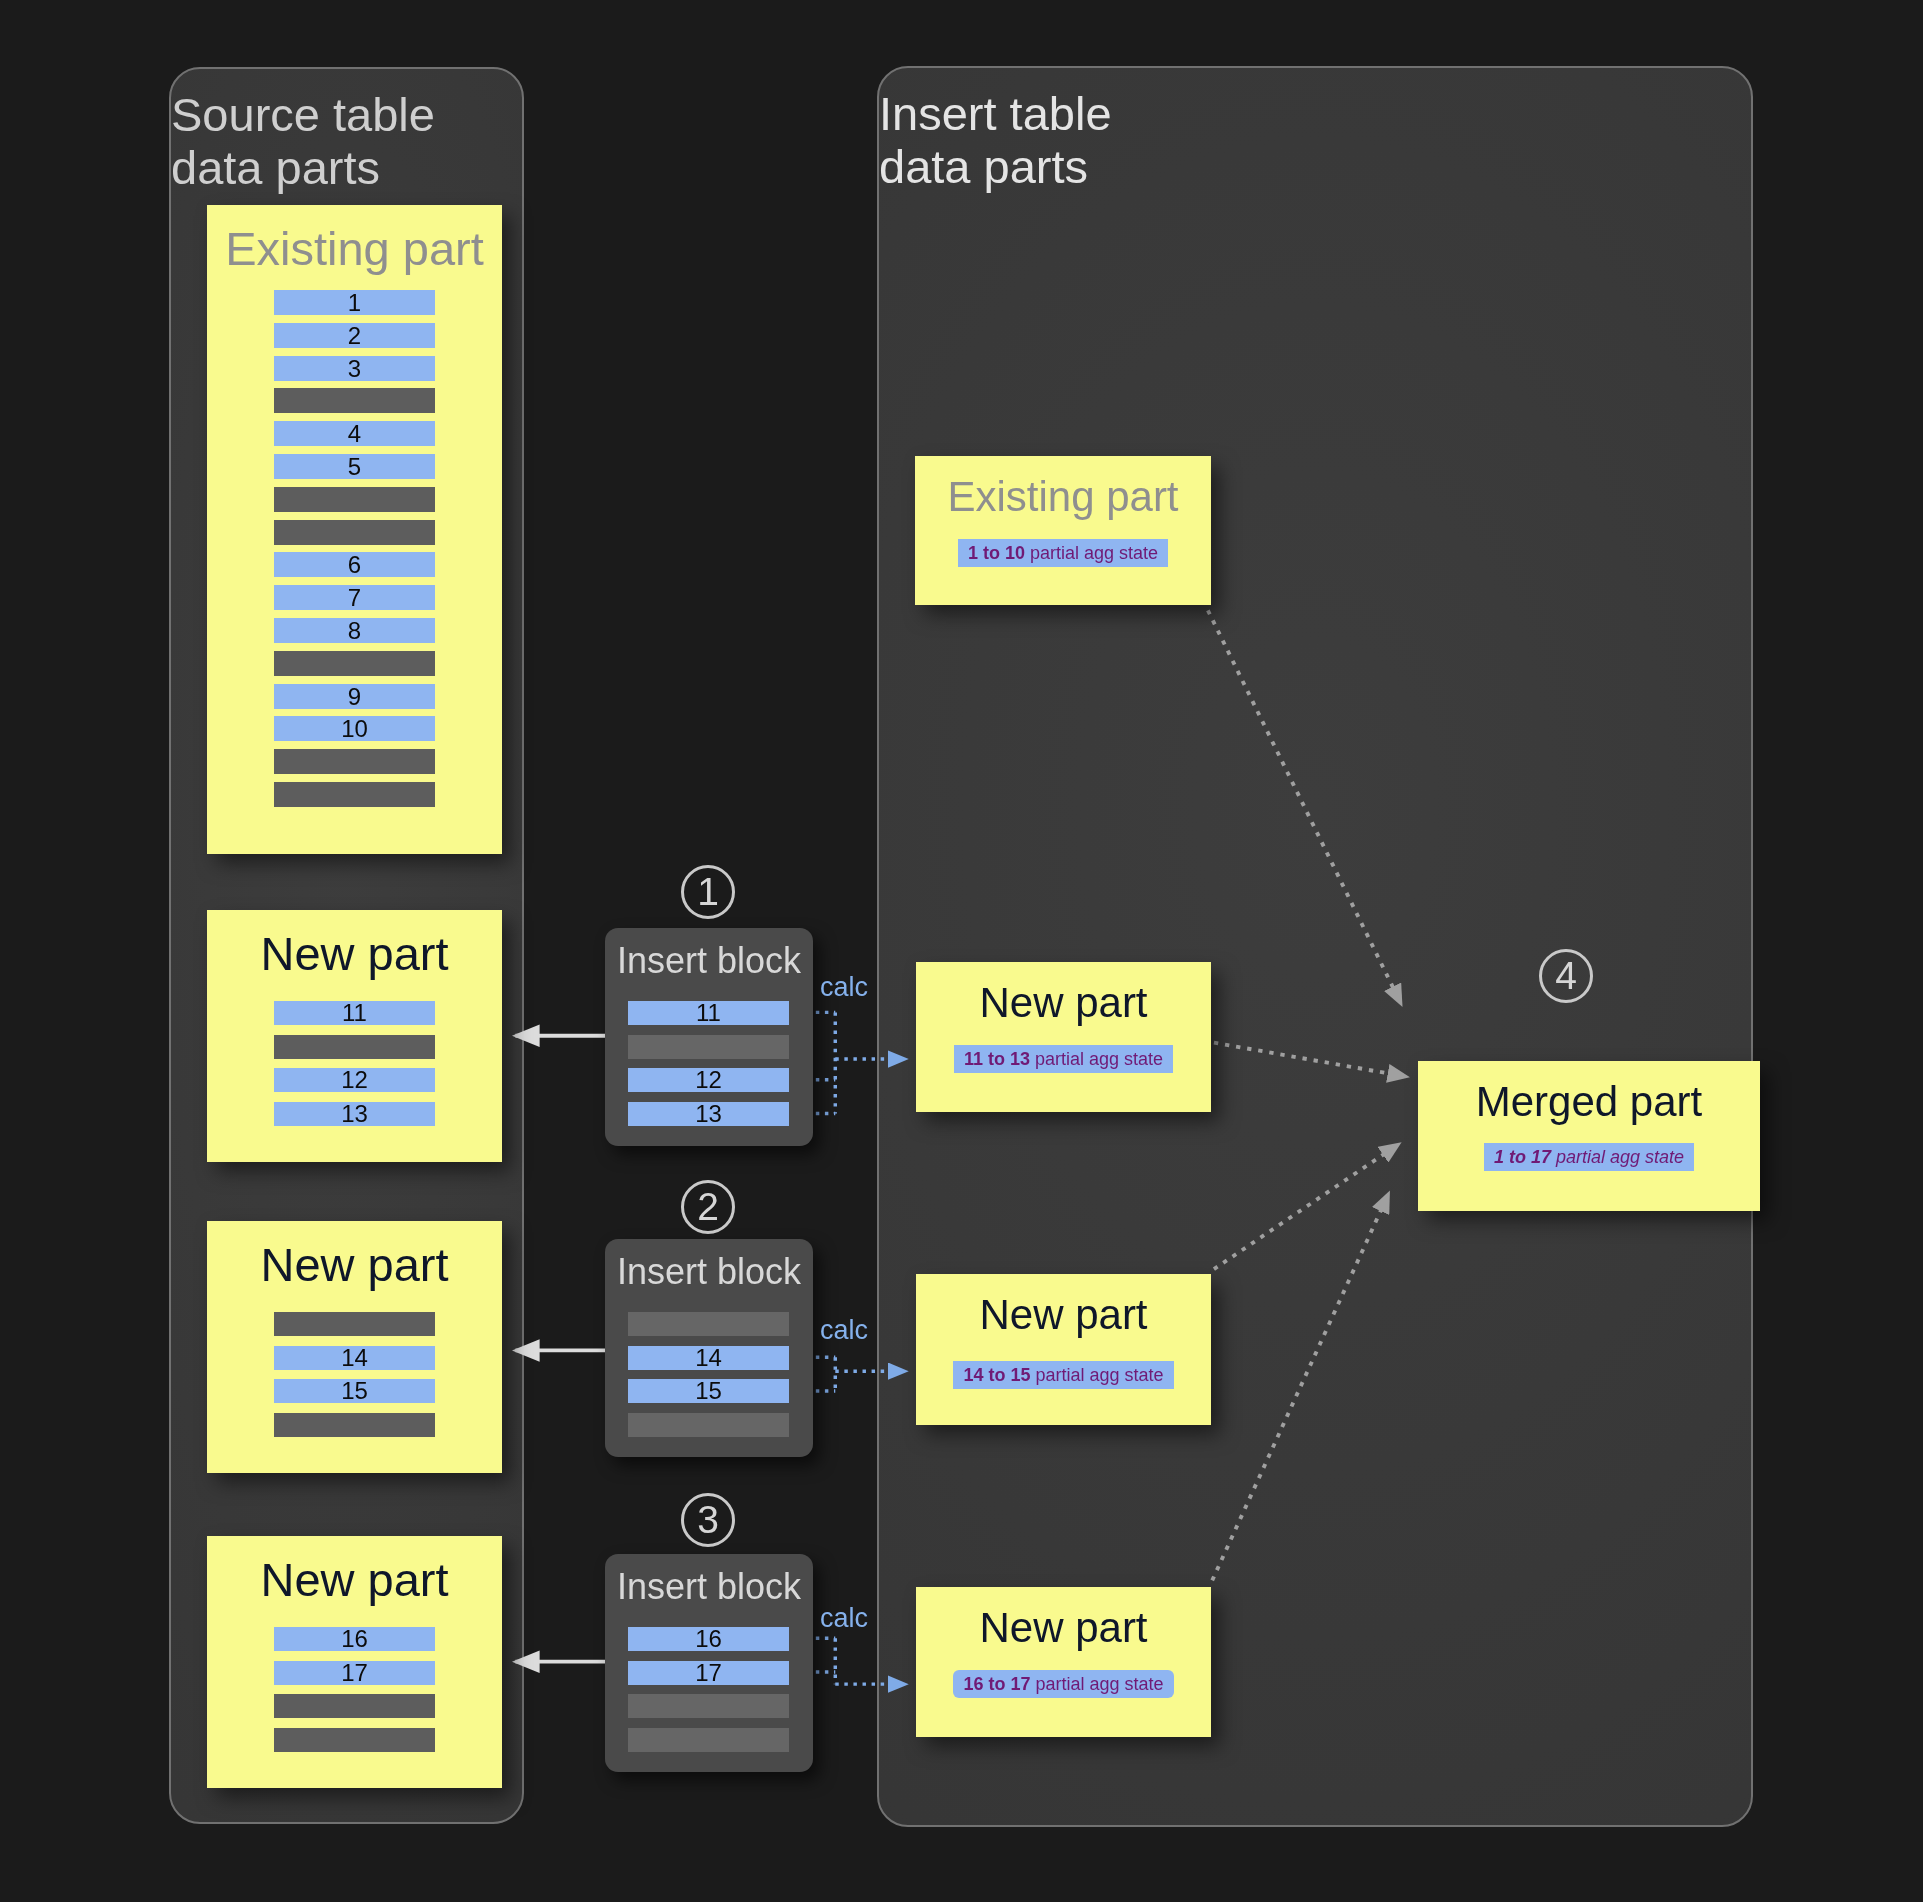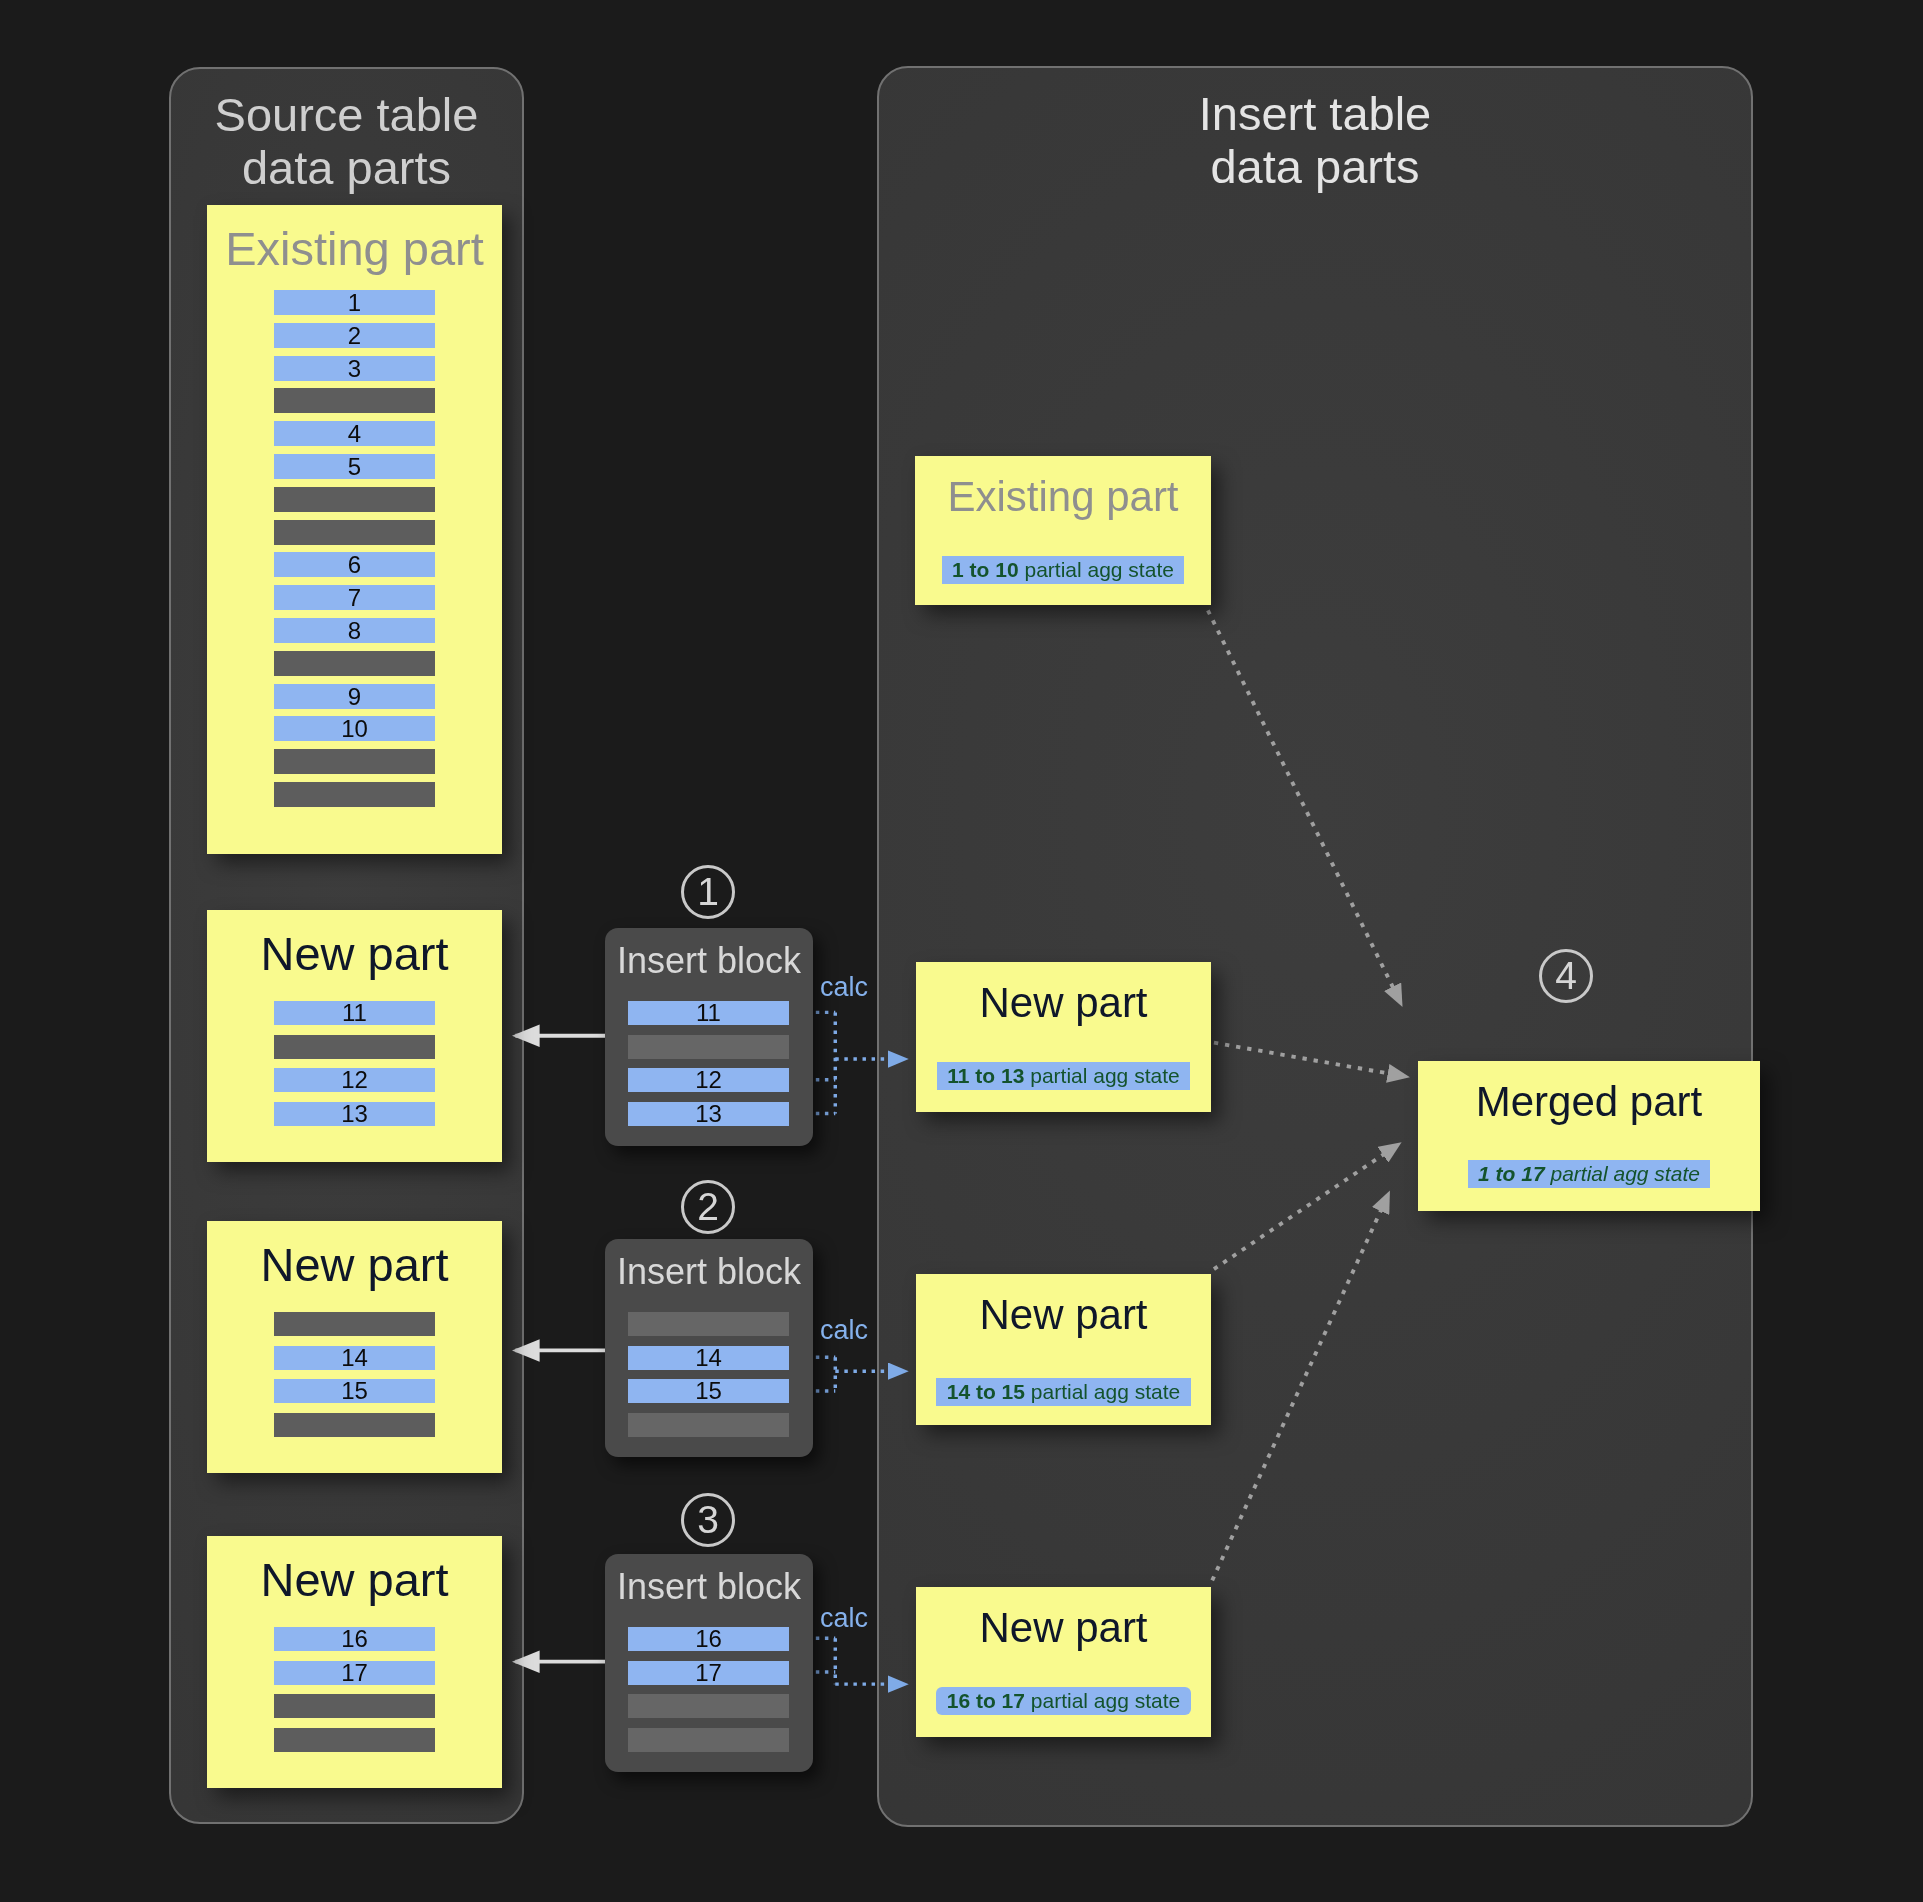--- a/index.html
+++ b/index.html
@@ -12,21 +12,21 @@
   .panel{
     position:absolute;border-radius:31px;
     background:radial-gradient(120% 85% at 50% 42%, #3d3d3d 0%, #343434 100%);
     border:2.6px solid #717171;
     box-sizing:border-box;z-index:1;
   }
   .panel-src{left:169px;top:67px;width:355px;height:1757px;}
   .panel-tgt{left:877px;top:66px;width:876px;height:1761px;}
   .panel-title{
     position:absolute;top:19px;left:0;width:100%;
-    text-align:center;font-size:47px;line-height:1.13;
+    text-align:left;font-size:47px;line-height:1.13;
     white-space:pre-line;color:#cfcfcf;
   }
   .panel-tgt .panel-title{color:#e4e4e4;}
   
   .ypart{
     position:absolute;background:var(--yellow,#f9fa8e);
     box-shadow:8.6px 10.4px 19px rgba(0,0,0,.5);z-index:3;box-sizing:border-box;
   }
   .part-title{
     position:absolute;top:15.6px;left:0;width:100%;text-align:center;
@@ -71,23 +71,23 @@
     border:3.5px solid #c9c9c9;color:#d6d6d6;font-size:39px;
     display:flex;align-items:center;justify-content:center;z-index:3;
   }
   .c1{left:681px;top:865px;} .c2{left:681px;top:1180px;}
   .c3{left:681px;top:1493px;} .c4{left:1539px;top:949px;}
   
   .calc{position:absolute;font-size:27px;color:var(--calc-blue,#85b1ec);z-index:3;}
   .calc1{left:820px;top:972px;} .calc2{left:820px;top:1315px;} .calc3{left:820px;top:1603px;}
   
   .badge{
-    position:absolute;left:0;right:0;margin:17px auto;width:fit-content;
-    background:var(--blue,#8fb5f1);color:#14532d;
-    font-size:21px;line-height:28px;height:28px;padding:0 10.4px;white-space:nowrap;
+    position:absolute;left:0;right:0;margin:0 auto;width:fit-content;
+    background:var(--blue,#8fb5f1);color:#701a75;
+    font-size:18px;line-height:28px;height:28px;padding:0 10.4px;white-space:nowrap;
   }
   .t-exist .badge{top:83px;} .t-np1 .badge{top:83px;}
   .t-np2 .badge{top:87px;} .t-np3 .badge{top:83px;border-radius:6px;} .t-merged .badge{top:82px;font-style:italic;}
   
   .overlay{position:absolute;left:0;top:0;z-index:2;pointer-events:none;}
 </style>
 </head>
 <body>
 
 <div class="canvas">

